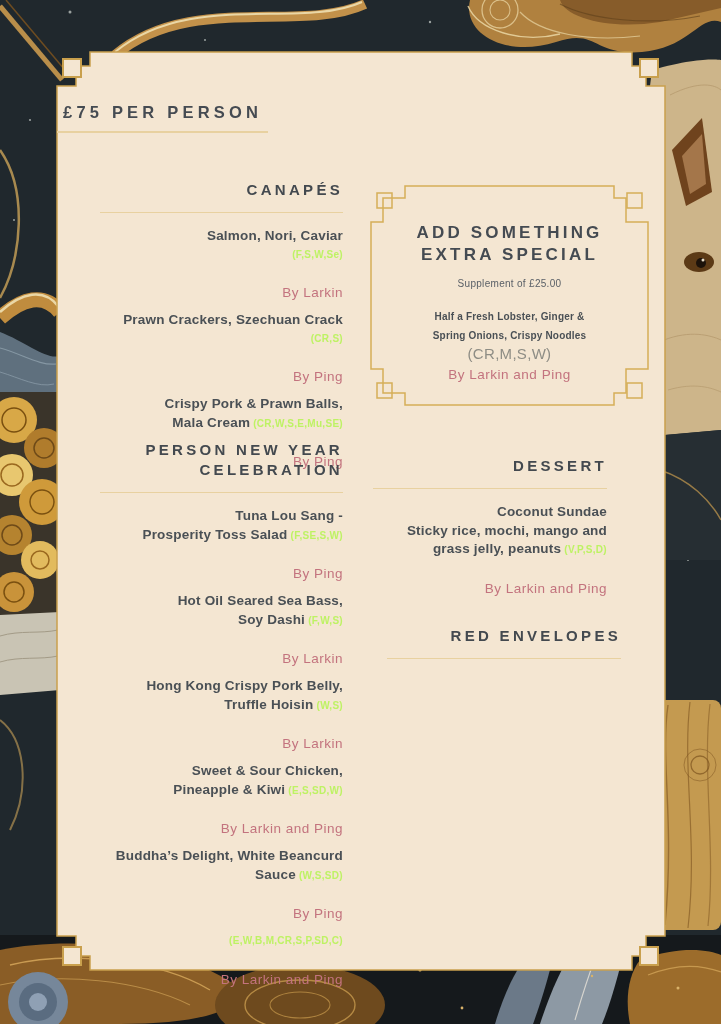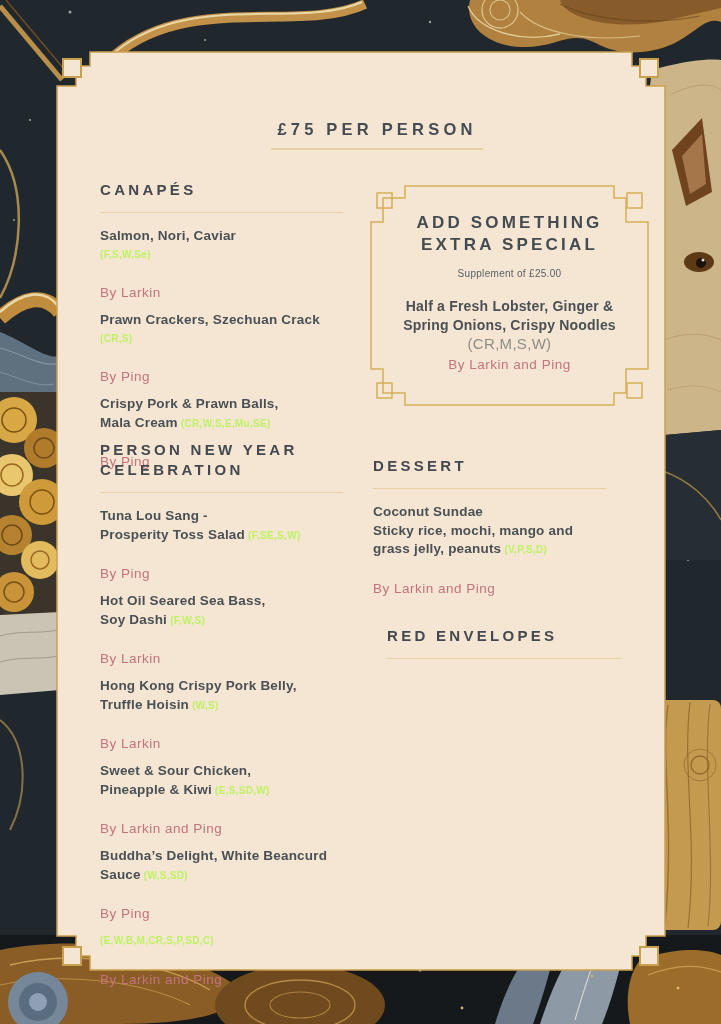--- a/index.html
+++ b/index.html
@@ -4,24 +4,24 @@
 <style>
   html,body{margin:0;padding:0;}
   body{
     width:721px;height:1024px;position:relative;overflow:hidden;
     background:#20282d;
     font-family:"Liberation Sans", sans-serif;
   }
   .layer{position:absolute;top:0;left:0;}
   #bg-art{z-index:0;}
   #panel-frame{z-index:1;}
-  .content{position:absolute;z-index:2;}
+  .content{position:absolute;z-index:2;text-align:right;}
 
   
-  .price-title-wrap{left:57px;top:120px;width:640px;text-align:center;}
+  .price-title-wrap{left:57px;top:103px;width:640px;text-align:left;}
   .price-title{
     display:inline-block;font-size:16.5px;font-weight:bold;color:#454b52;
     letter-spacing:4.2px;padding:0 6px 9px 6px;border-bottom:2px solid #e8d1a0;
   }
   .section-title{
     font-size:15px;font-weight:bold;color:#43494f;letter-spacing:3.3px;
     line-height:20px;margin:0;padding-bottom:12px;border-bottom:1.5px solid #e8d1a0;
     margin-bottom:14px;
   }
   .menu-item{margin-bottom:9px;}
@@ -34,29 +34,29 @@
   .mi-by{color:#c3737e;font-size:13.5px;line-height:18px;margin-top:20px;letter-spacing:0.5px;}
 
   .col-canapes{left:100px;top:180px;width:243px;}
   .col-lunar{left:100px;top:440px;width:243px;}
   .col-dessert{left:373px;top:456px;width:234px;}
   .col-red{left:387px;top:610px;width:234px;margin-top:16px;}
 
   
   .extra-box{
     left:371px;top:186px;width:277px;height:252px;text-align:center;
-    box-sizing:border-box;padding-top:26px;
+    box-sizing:border-box;padding-top:36px;
   }
   .eb-title{
     font-size:17px;font-weight:bold;color:#454b52;letter-spacing:3.2px;
     line-height:22px;white-space:pre-line;
   }
   .eb-supplement{font-size:10px;color:#5a6067;margin-top:12px;letter-spacing:0.3px;}
   .eb-item-name{
-    font-size:14px;font-weight:bold;color:#4a5055;line-height:19px;
+    font-size:10px;font-weight:bold;color:#4a5055;line-height:19px;
     margin-top:18px;white-space:pre-line;letter-spacing:0.2px;
   }
   .eb-allergens{font-size:15px;color:#8e8d85;line-height:18px;letter-spacing:0.3px;}
   .eb-by{color:#c3737e;font-size:13.5px;margin-top:4px;letter-spacing:0.5px;}
 </style>
 </head>
 <body>
 
 <svg id="bg-art" class="layer" width="721" height="1024" viewBox="0 0 721 1024">
   <rect width="721" height="1024" fill="#20282d"></rect>

